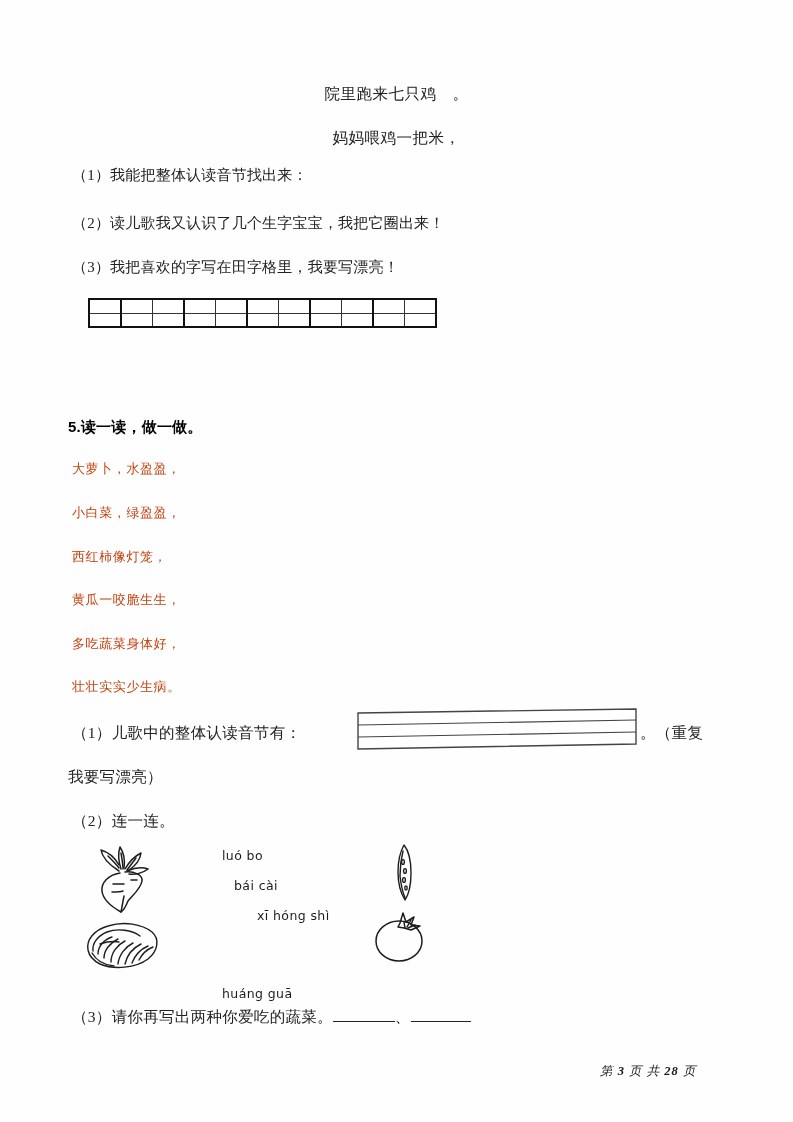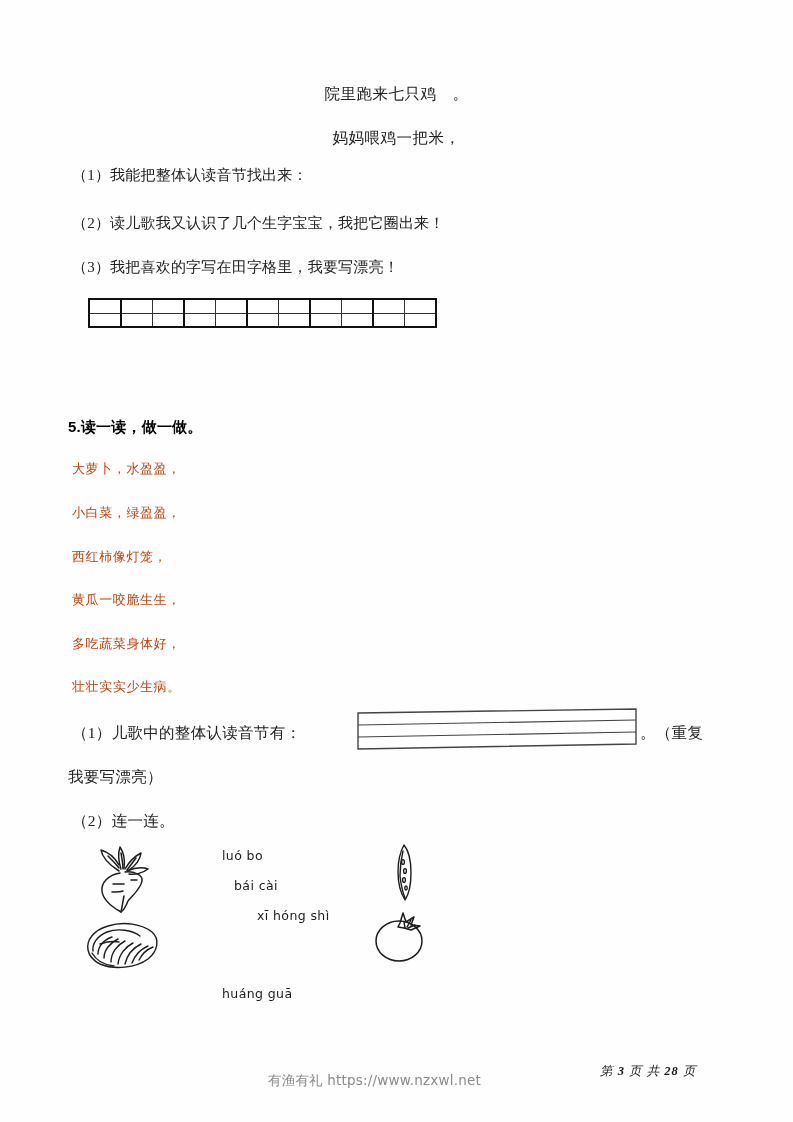--- a/index.html
+++ b/index.html
@@ -311,22 +311,24 @@
           <ellipse cx="29" cy="31" rx="23" ry="20"></ellipse>
           <path d="M30 13 L33 3 L36 12 L44 7 L41 15 L50 16 L41 20 L34 18 L28 17 Z"></path>
           <path d="M34 12 L35 18"></path>
           <path d="M41 10 L37 17"></path>
           <path d="M45 15 L38 18"></path>
         </g>
       </svg>
     </div>
   </div>
 
-
-  <div class="footer-left">有渔有礼 https://www.nzxwl.net</div>
+  <div class="line" style="left:72px; top:1006px;">
+    <span>（3）请你再写出两种你爱吃的蔬菜。</span><span class="blank w1"></span><span>、</span><span class="blank w2"></span>
+  </div>
+
   <div class="footer-right">
     <span>第</span>
     <b>3</b>
     <span>页</span>
     <span>共</span>
     <b>28</b>
     <span>页</span>
   </div>
 
 </div>

